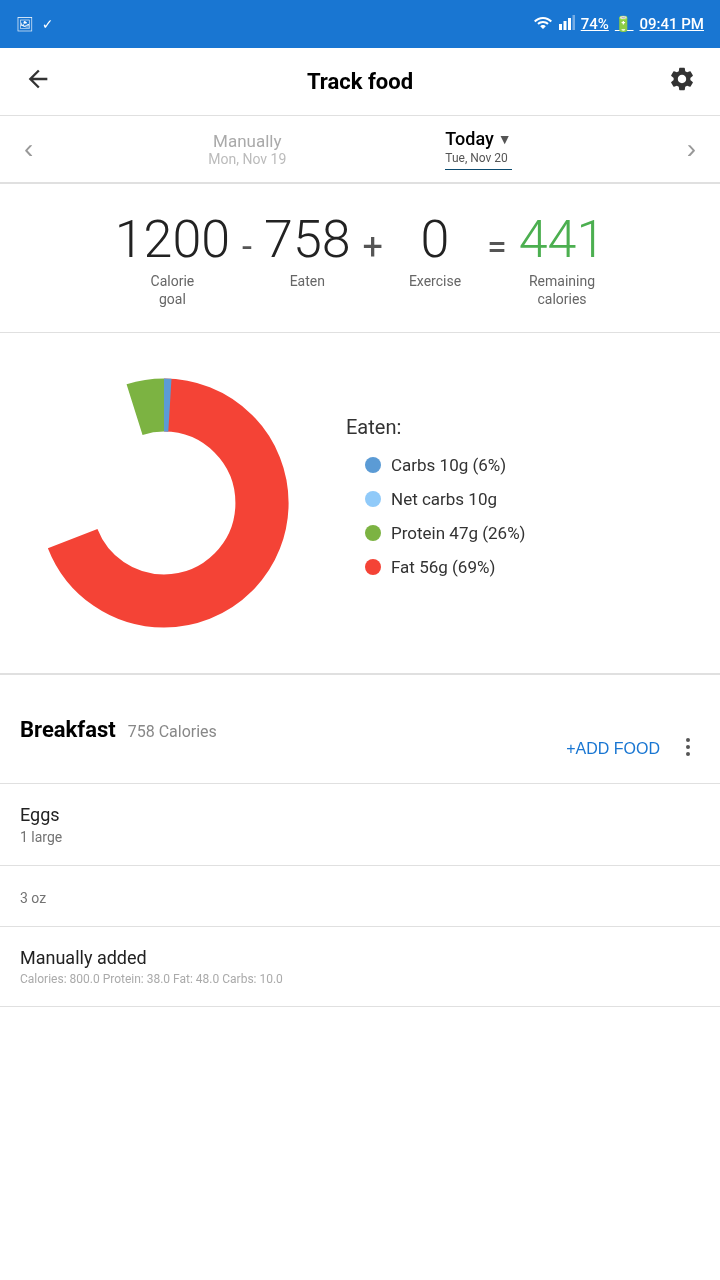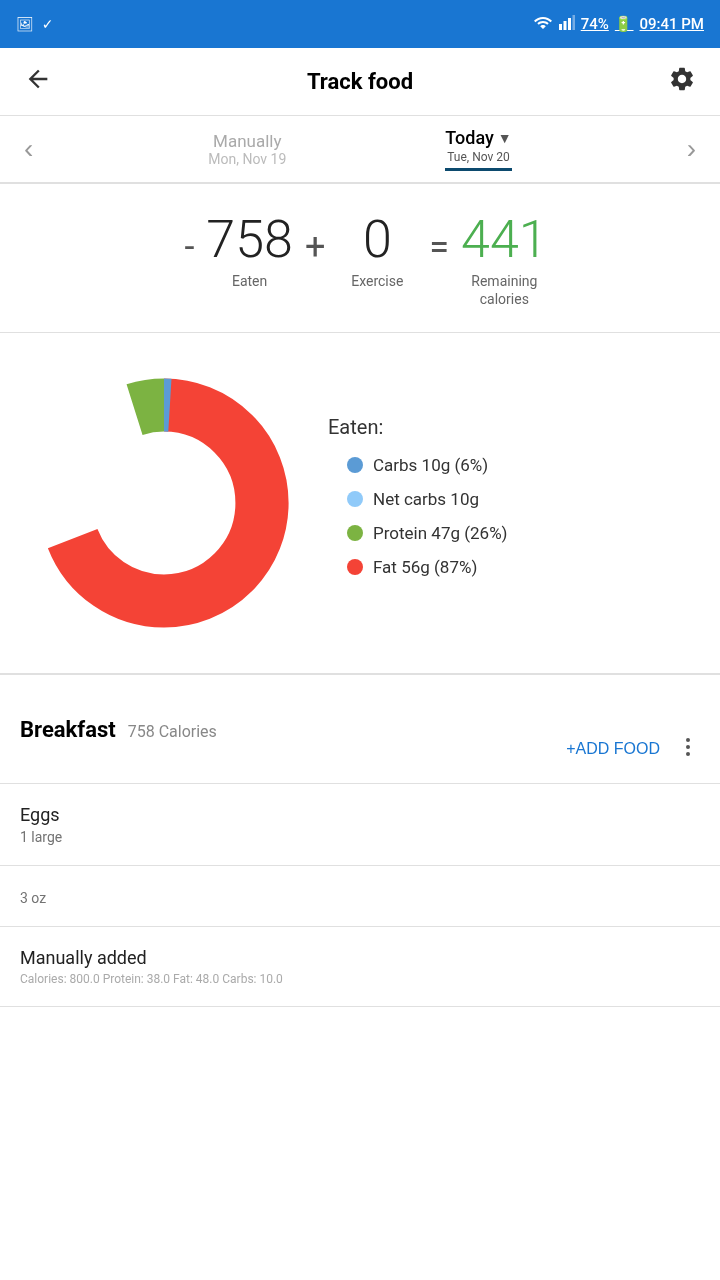--- a/index.html
+++ b/index.html
@@ -68,23 +68,22 @@
       cursor: pointer;
       padding: 8px 16px;
     }
     .date-yesterday {
       text-align: center;
       color: #aaa;
     }
     .date-yesterday .day-label { font-size: 17px; }
     .date-yesterday .day-date { font-size: 14px; color: #bbb; }
     .date-today {
-      text-align: center;
       color: #000;
-      border-bottom: 3px solid #0c4a6e;
+      border-bottom: 1px solid #0c4a6e;
       padding-bottom: 4px;
     }
     .date-today .day-label {
       font-size: 18px;
       font-weight: 500;
       display: flex;
       align-items: center;
       justify-content: center;
       gap: 4px;
     }
@@ -126,21 +125,21 @@
       padding: 8px 12px 0;
       line-height: 1.4;
     }
 
     
     .chart-section {
       display: flex;
       align-items: center;
       padding: 30px 24px;
       border-bottom: 2px solid #e0e0e0;
-      gap: 24px;
+      gap: 42px;
     }
 
     
     .donut-container {
       width: 280px;
       height: 280px;
       flex-shrink: 0;
     }
     .donut-container svg {
       width: 280px;
@@ -294,20 +293,24 @@
     <div class="day-label">
       <span>Today</span>
       <span class="dropdown-arrow">▼</span>
     </div>
     <div class="day-date">Tue, Nov 20</div>
   </div>
   <button class="date-nav-arrow">›</button>
 </div>
 
 <div class="calorie-summary">
+  <div class="cal-block">
+    <span class="cal-number">1200</span>
+    <span class="cal-label">Calorie<br>goal</span>
+  </div>
   <span class="cal-operator">-</span>
   <div class="cal-block">
     <span class="cal-number">758</span>
     <span class="cal-label">Eaten</span>
   </div>
   <span class="cal-operator">+</span>
   <div class="cal-block">
     <span class="cal-number">0</span>
     <span class="cal-label">Exercise</span>
   </div>
@@ -341,21 +344,21 @@
     <div class="legend-item">
       <div class="legend-dot" style="background:#90CAF9;"></div>
       <span>Net carbs 10g</span>
     </div>
     <div class="legend-item">
       <div class="legend-dot" style="background:#7CB342;"></div>
       <span>Protein 47g (26%)</span>
     </div>
     <div class="legend-item">
       <div class="legend-dot" style="background:#F44336;"></div>
-      <span>Fat 56g (87%)</span>
+      <span>Fat 56g (69%)</span>
     </div>
   </div>
 </div>
 
 <div class="meal-section">
   <div class="meal-header">
     <div class="meal-title-group">
       <span class="meal-title">Breakfast</span>
       <span class="meal-calories">758 Calories</span>
     </div>

